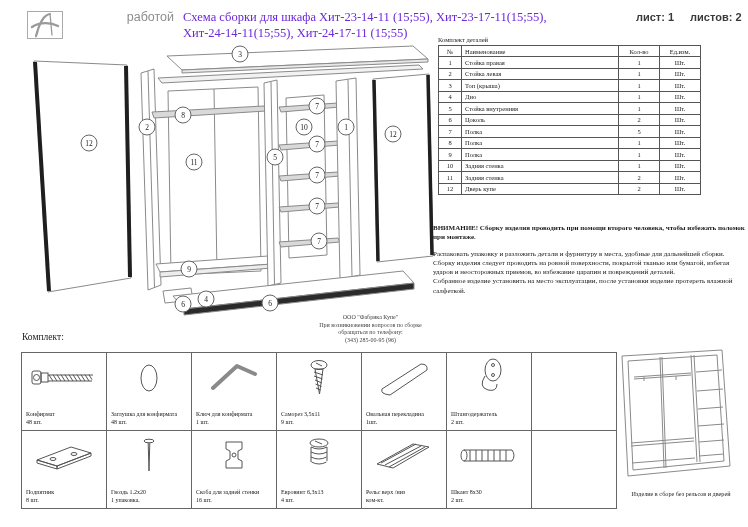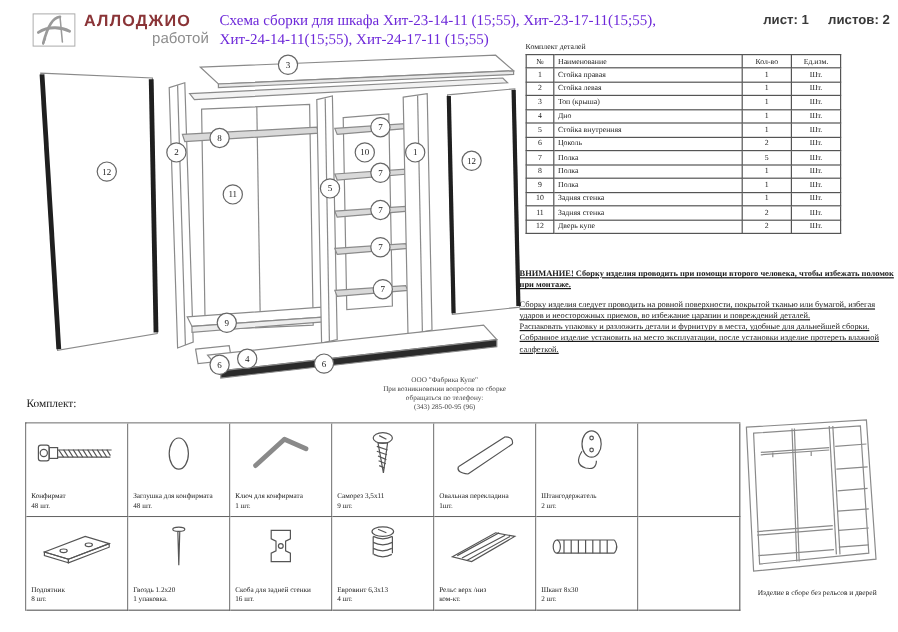--- a/index.html
+++ b/index.html
@@ -26,21 +26,21 @@
   .parts-caption{position:absolute;left:438px;top:36px;font-size:6.5px;color:#222;}
   .parts-table{position:absolute;left:438px;top:45px;border-collapse:collapse;font-size:6.5px;}
   .parts-table th,.parts-table td{border:1px solid #555;padding:1.5px 3px;line-height:1.15;font-weight:normal;}
   .parts-table th{text-align:left;}
   .parts-table .c0,.parts-table th.c0{width:16px;text-align:center;}
   .parts-table .c1,.parts-table th.c1{width:150px;text-align:left;}
   .parts-table .c2,.parts-table th.c2{width:34px;text-align:center;}
   .parts-table .c3,.parts-table th.c3{width:34px;text-align:center;}
   
   .notes{position:absolute;left:433px;top:224px;width:316px;font-size:7px;line-height:1.3;color:#1a1a1a;}
-  .notes p{margin:0;text-decoration:underline;}
+  .notes p{margin:0;}
   .notes .warn{font-weight:bold;margin-bottom:8px;}
   .notes .star{margin-top:8px;}
   
   .hw-title{position:absolute;left:22px;top:332px;font-size:9.5px;color:#222;}
   .hw-grid{position:absolute;left:21px;top:352px;display:grid;
            grid-template-columns:repeat(7,85px);grid-auto-rows:78px;
            border-top:1px solid #666;border-left:1px solid #666;}
   .hw-cell{border-right:1px solid #666;border-bottom:1px solid #666;position:relative;background:#fff;}
   .hw-icon{position:absolute;left:0;top:2px;width:100%;height:46px;display:flex;align-items:center;justify-content:center;}
   .hw-name{position:absolute;left:4px;right:2px;bottom:12px;font-size:6px;line-height:1.15;color:#222;}
@@ -57,21 +57,20 @@
     <rect x="0.5" y="0.5" width="35" height="27" fill="none" stroke="#aaaaaa"></rect>
     <g stroke="#9a9a9a" fill="none" stroke-linecap="round">
       <path d="M9 25 C13 10 17 4 23 3" stroke-width="2.2"></path>
       <path d="M23 3 L25 24" stroke-width="1.3"></path>
       <path d="M5 16 C14 10 25 12 31 15" stroke-width="2.4"></path>
       <path d="M11 21 l-2 5" stroke-width="1"></path>
     </g>
   </svg>
 </div>
 <div class="logo-text">
-  <div class="logo-title">АЛЛОДЖИО</div>
   <div class="logo-sub">работой</div>
 </div>
 <div class="doc-title">
   <div>Схема сборки для шкафа Хит-23-14-11 (15;55), Хит-23-17-11(15;55),</div>
   <div>Хит-24-14-11(15;55), Хит-24-17-11 (15;55)</div>
 </div>
 <div class="sheet-info">
   <span>лист: 1</span><span>листов: 2</span>
 </div>
 
@@ -231,22 +230,22 @@
         <td class="c0">12</td>
         <td class="c1">Дверь купе</td>
         <td class="c2">2</td>
         <td class="c3">Шт.</td>
       </tr>
     </tbody>
 </table>
 
 <div class="notes">
   <p class="warn">ВНИМАНИЕ! Сборку изделия проводить при помощи второго человека, чтобы избежать поломок при монтаже.</p>
+  <p>Распаковать упаковку и разложить детали и фурнитуру в места, удобные для дальнейшей сборки.</p>
   <p>Сборку изделия следует проводить на ровной поверхности, покрытой тканью или бумагой, избегая ударов и неосторожных приемов, во избежание царапин и повреждений деталей.</p>
-  <p>Распаковать упаковку и разложить детали и фурнитуру в места, удобные для дальнейшей сборки.</p>
   <p>Собранное изделие установить на место эксплуатации, после установки изделие протереть влажной салфеткой.</p>
 </div>
 
 <div class="hw-title">Комплект:</div>
 <div class="hw-grid">
     <div class="hw-cell">
       <div class="hw-icon">
         <svg width="70" height="44" viewBox="0 0 70 44">
           <g fill="none" stroke="#555">
             <rect x="3" y="15" width="9" height="13" rx="2"></rect>

